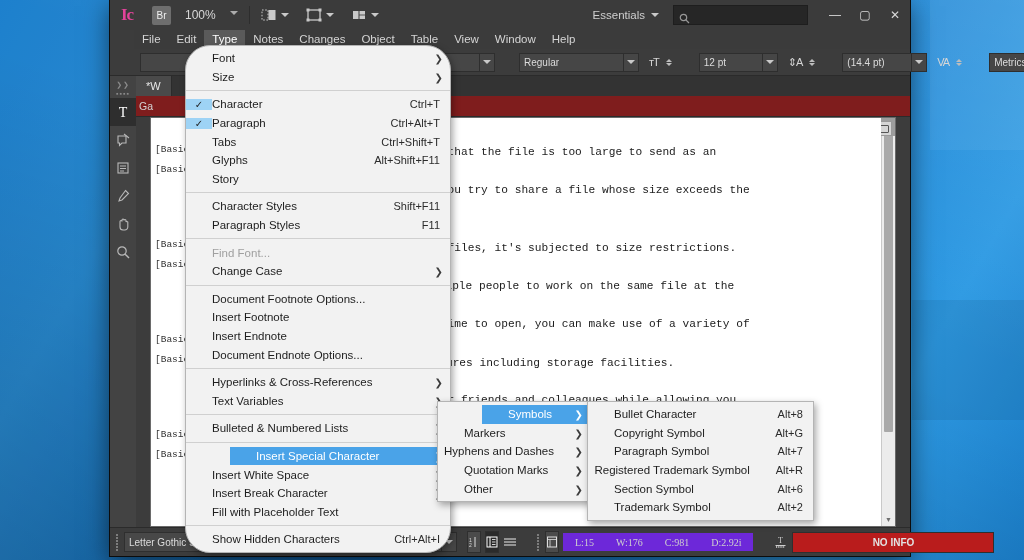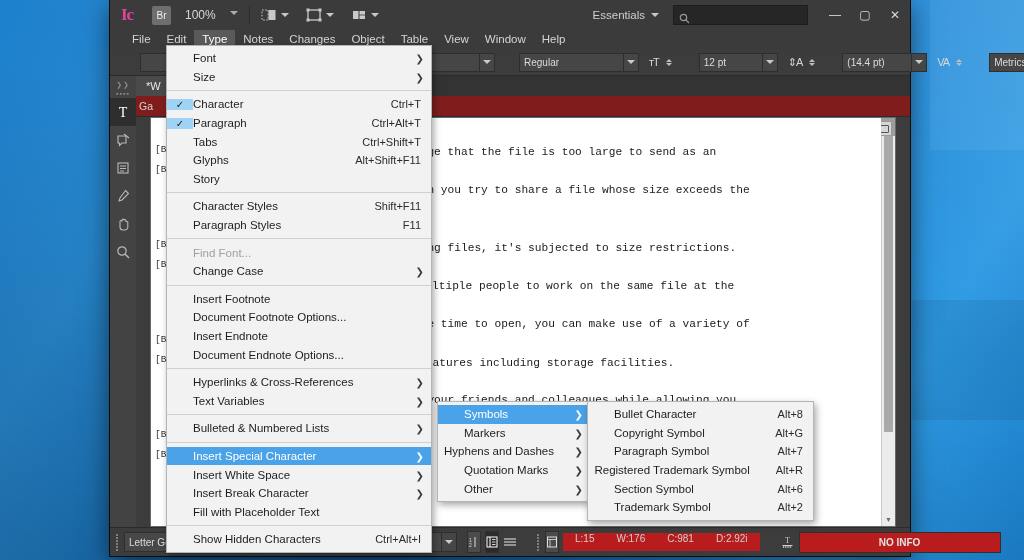--- a/index.html
+++ b/index.html
@@ -64,21 +64,21 @@
     display:flex;align-items:center;padding-left:5px;
   }
   .searchbox .mag{width:11px;height:11px;position:relative;opacity:.75;}
   .wbtns{display:flex;margin-left:12px;height:30px;}
   .wbtn{width:30px;height:30px;display:flex;align-items:center;justify-content:center;
         color:#d8d8d8;font-size:12px;}
 
   
   .menubar{
     height:19px;background:#3b3b3b;display:flex;align-items:center;
-    padding-left:14px;flex:0 0 auto;font-size:11.5px;position:relative;z-index:5;
+    flex:0 0 auto;font-size:11.5px;position:relative;z-index:5;margin-left:24px;
   }
   .menubar .mi{padding:2px 8px;color:#d5d5d5;line-height:15px;}
   .menubar .mi.active{background:#5a5a5a;color:#fff;}
 
   
   .optbar{
     height:26px;background:#3c3c3c;border-bottom:1px solid #2b2b2b;
     display:flex;align-items:center;flex:0 0 auto;padding-left:6px;gap:4px;
   }
   .ofield{
@@ -185,22 +185,22 @@
     height:18px;background:#484848;border:1px solid #2f2f2f;color:#dcdcdc;
     font-size:10px;display:flex;align-items:center;padding:0 4px;white-space:nowrap;
   }
   .sbtn{
     width:22px;height:20px;background:#4b4b4b;border:1px solid #2f2f2f;
     display:flex;align-items:center;justify-content:center;color:#ddd;font-size:10px;
   }
   .sbtn.on{background:#2b2b2b;color:#fff;}
   .sicon{width:20px;height:20px;display:flex;align-items:center;justify-content:center;color:#cfcfcf;}
   .statnums{
-    height:18px;background:#b91c1c;display:flex;align-items:flex-start;gap:22px;
-    font-size:10px;color:#cfcfcf;padding:0 12px;
+    height:18px;background:#6d28d9;display:flex;align-items:center;gap:22px;
+    font-size:10px;color:#cfcfcf;padding:0 12px;font-family:Liberation Serif, serif;
   }
   .noinfo{
     height:19px;flex:0 0 auto;width:200px;background:#b91c1c;border:1px solid #2f2f2f;
     display:flex;align-items:center;justify-content:center;font-size:10px;font-weight:bold;color:#e2e2e2;
   }
   .ssep{width:1px;height:18px;background:#2c2c2c;margin:0 6px;}
 
   
   .menu{
     position:absolute;background:#f2f2f2;border:1px solid #b4b4b4;
@@ -211,27 +211,27 @@
     height:18.6px;display:flex;align-items:center;padding:0 10px 0 0;position:relative;
     white-space:nowrap;
   }
   .menu .row .chk{width:26px;text-align:center;font-size:10px;color:#1d1d1d;}
   .menu .row .lbl{flex:1 1 auto;padding-right:26px;}
   .menu .row .acc{font-size:11px;color:#2b2b2b;}
   .menu .row .sub{
     position:absolute;right:7px;top:50%;transform:translateY(-50%);
     font-size:10px;color:#3c3c3c;
   }
-  .menu .row.hl{background:#4aa3e8;color:#fff;}
+  .menu .row.hl{background:#4aa3e8;color:#fff;margin-left:44px;}
   .menu .row.hl .acc{color:#fff;}
   .menu .row.hl .sub{color:#fff;}
   .menu .row.dis{color:#a0a0a0;justify-content:center;}
   .menu .sepline{height:1px;background:#d0d0d0;margin:4px 0;}
 
-  #menu-type{left:166px;top:45px;width:264px;}
+  #menu-type{left:185px;top:45px;width:264px;border-radius:25px;}
   #menu-insert-special{left:437px;top:401px;width:152px;}
   #menu-symbols{left:587px;top:401px;width:225px;}
 </style>
 </head>
 <body>
 
 <div id="root">
 
   <div class="desktop">
     <div class="desk-shard" style="left:930px;top:0;width:94px;height:150px;"></div>
@@ -609,25 +609,25 @@
         <span class="lbl">Find Font...</span>
       </div>
       <div class="row">
         <span class="chk"></span>
         <span class="lbl">Change Case</span>
         <span class="sub">❯</span>
       </div>
       <div class="sepline"></div>
       <div class="row">
         <span class="chk"></span>
+        <span class="lbl">Document Footnote Options...</span>
+      </div>
+      <div class="row">
+        <span class="chk"></span>
         <span class="lbl">Insert Footnote</span>
-      </div>
-      <div class="row">
-        <span class="chk"></span>
-        <span class="lbl">Document Footnote Options...</span>
       </div>
       <div class="row">
         <span class="chk"></span>
         <span class="lbl">Insert Endnote</span>
       </div>
       <div class="row">
         <span class="chk"></span>
         <span class="lbl">Document Endnote Options...</span>
       </div>
       <div class="sepline"></div>

